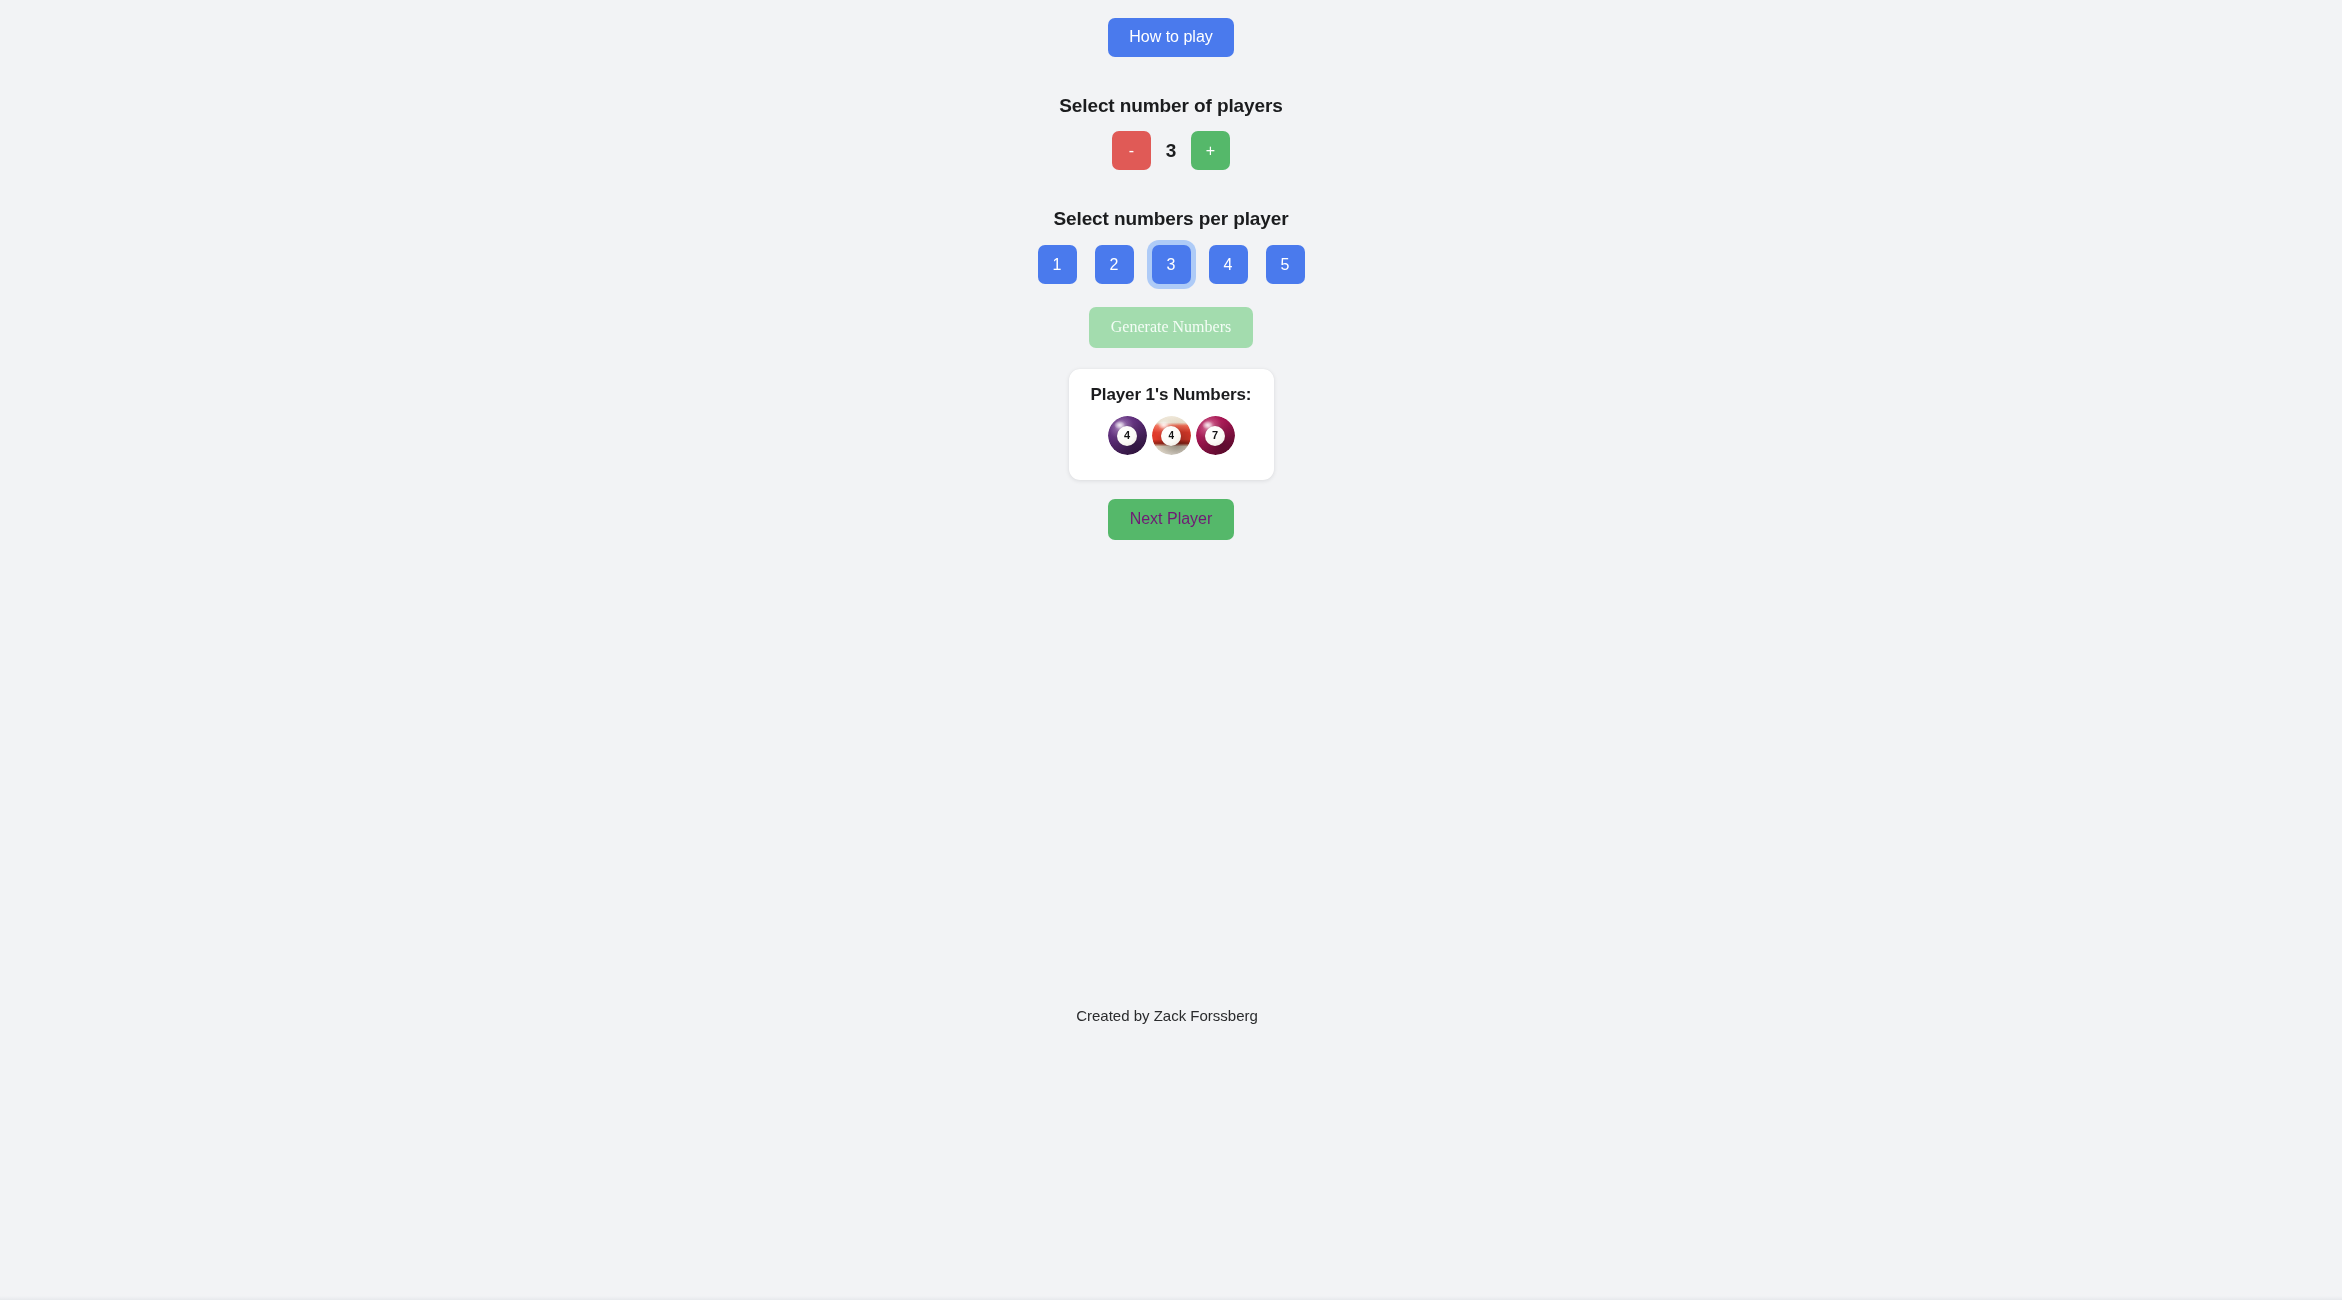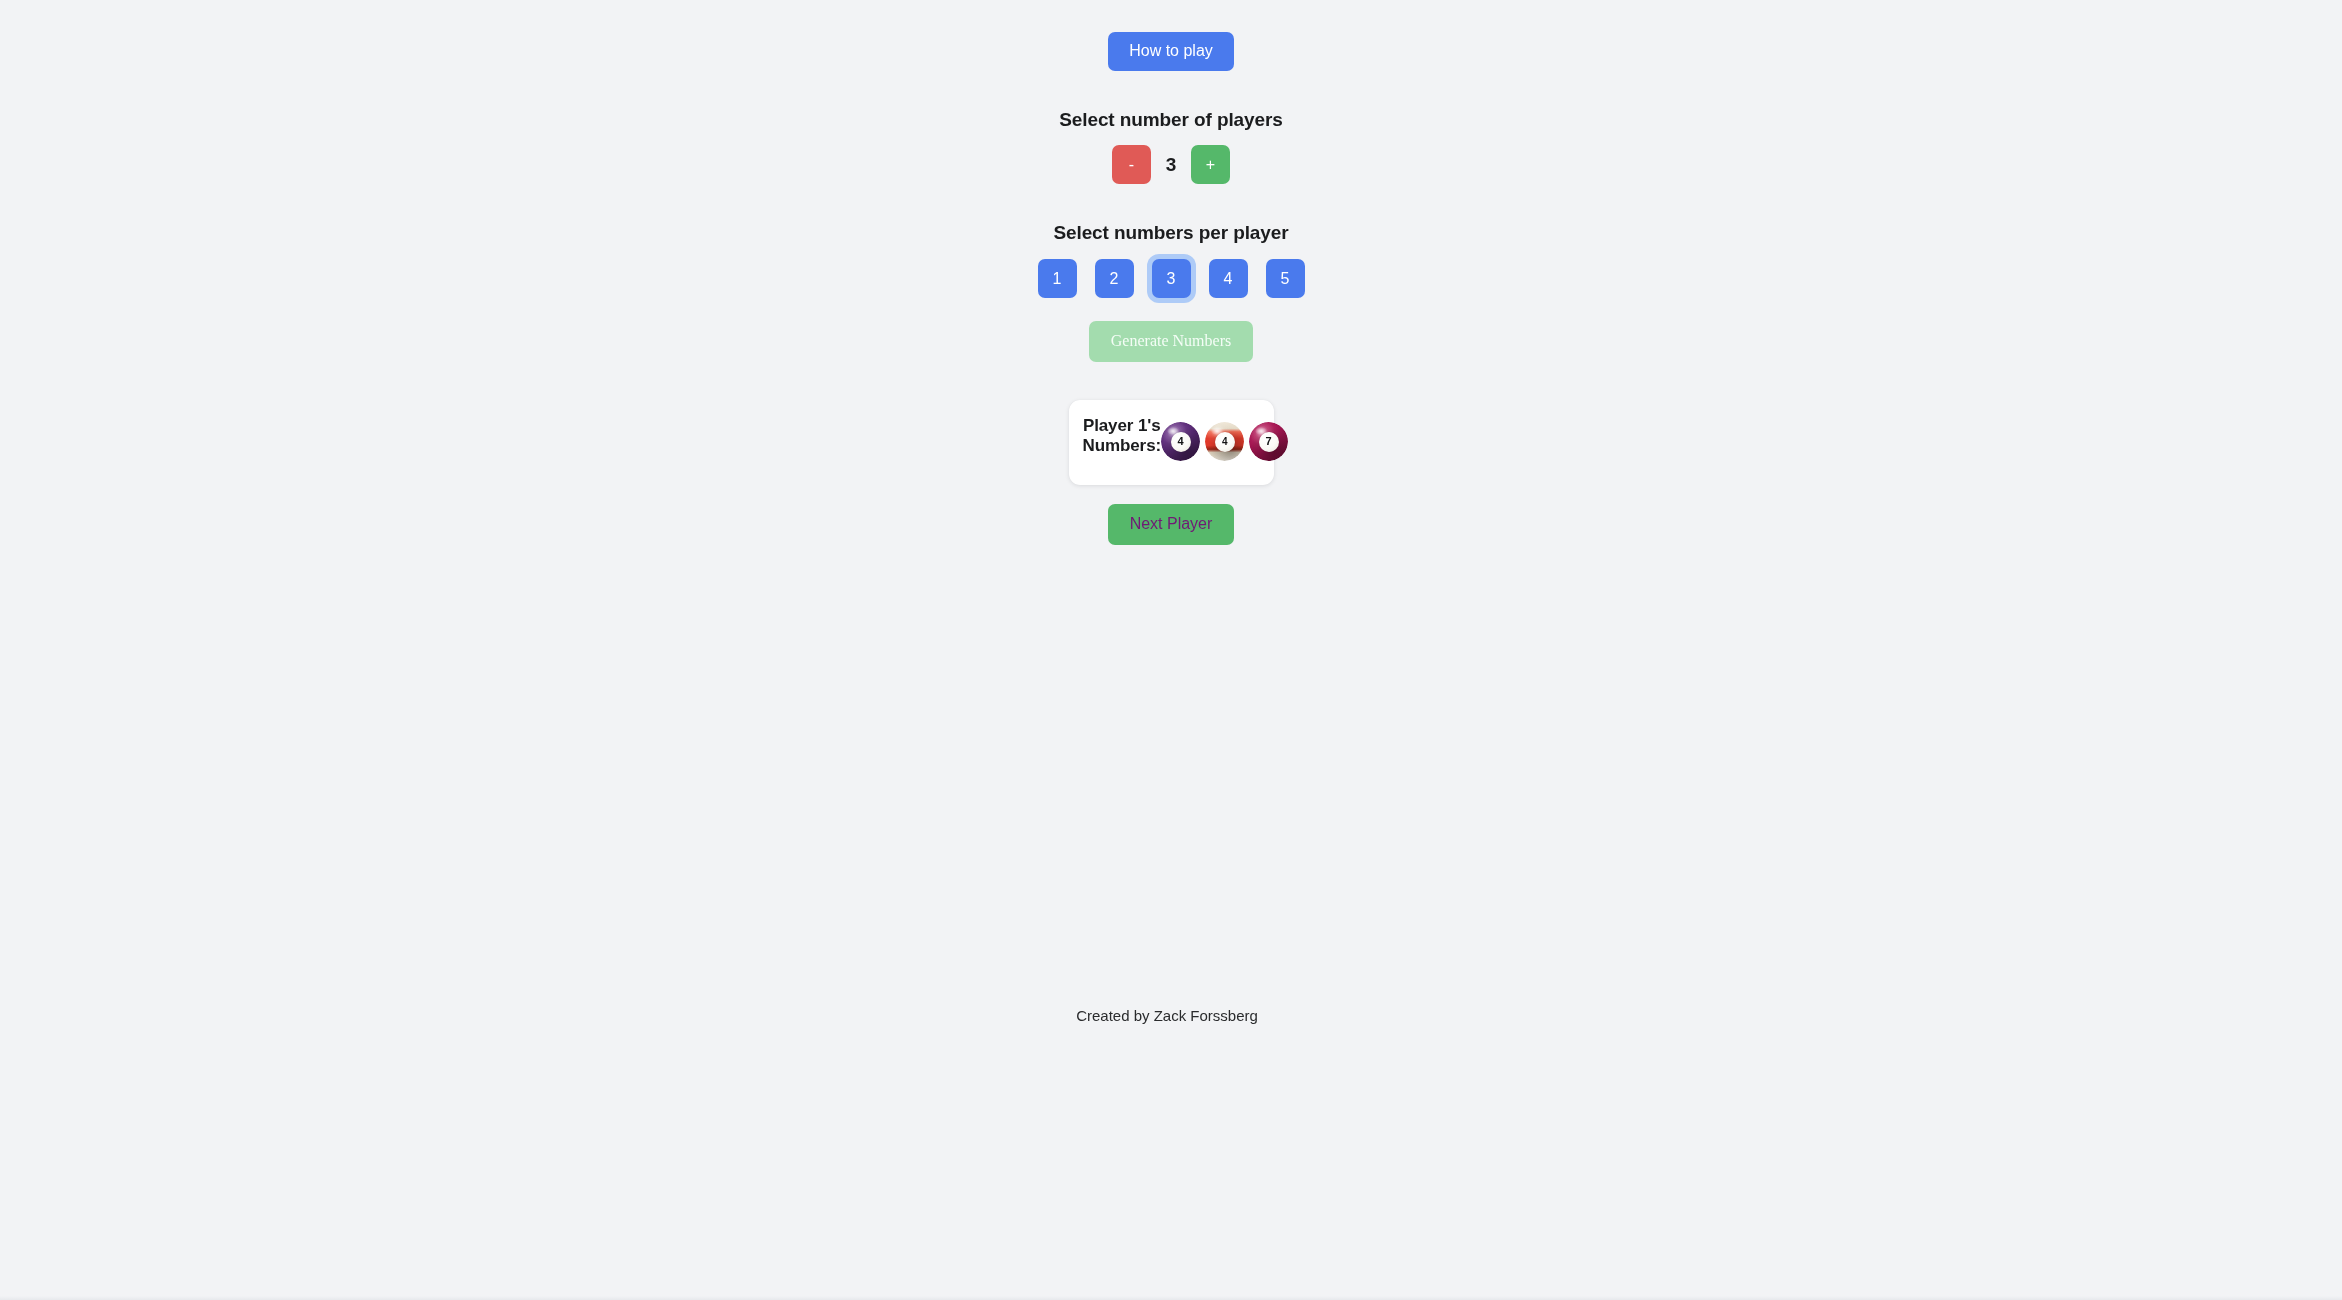--- a/index.html
+++ b/index.html
@@ -25,21 +25,21 @@
     padding-top: 270px;
     font-size: 29px;
     font-weight: bold;
     color: #1b1c1e;
     letter-spacing: -0.2px;
     line-height: 1.1;
     text-align: center;
   }
 
   
-  .howto-wrap { margin-top: 32px; }
+  .howto-wrap { margin-top: 18px; }
   .btn-howto {
     display: inline-block;
     background: #4a7aed;
     color: #ffffff;
     border: none;
     border-radius: 7px;
     font-family: "Liberation Sans", sans-serif;
     font-size: 16px;
     padding: 11px 21px 12px 21px;
     cursor: pointer;
@@ -122,27 +122,28 @@
     border-radius: 7px;
     font-family: Liberation Serif, serif;
     font-size: 16px;
     padding: 12px 22px 13px 22px;
     line-height: 1;
     cursor: default;
   }
 
   
   .card {
-    margin-top: 38px;
+    margin-top: 21px;
     width: 205px;
     background: #ffffff;
     border-radius: 11px;
     box-shadow: 0 1px 4px rgba(20,22,28,0.10), 0 0 1px rgba(20,22,28,0.06);
-    padding: 16px 14px 18px 14px;
-    display: flex;
+    padding: 16px 14px 25px 14px;
+    display: flex;
+    flex-direction: column;
     align-items: center;
   }
   .card-title {
     margin: 0 0 11px 0;
     font-size: 17px;
     font-weight: bold;
     color: #1b1c1e;
     text-align: center;
     letter-spacing: -0.1px;
   }

